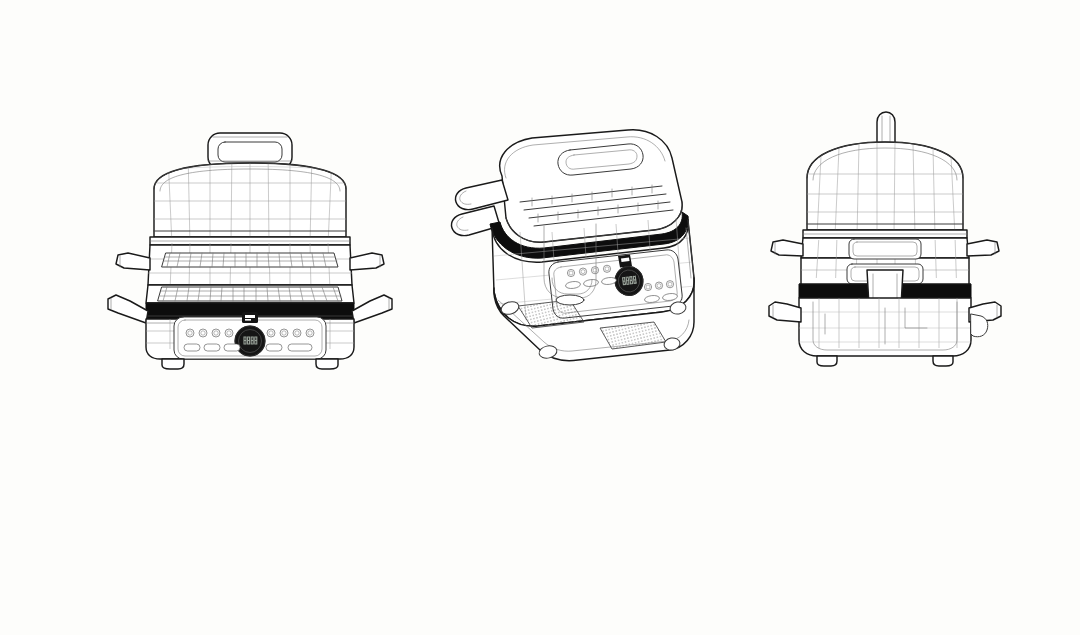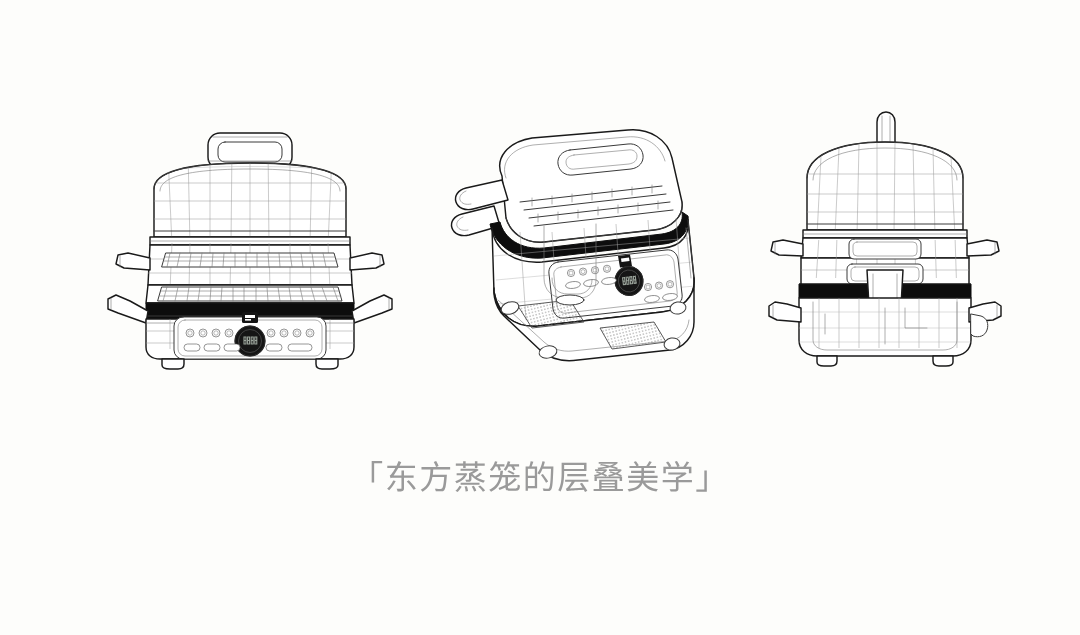--- a/index.html
+++ b/index.html
@@ -432,16 +432,15 @@
     </g>
 
     <g>
       <path d="M52 248 L52 254 C52 257,55 258,59 258 L66 258 C70 258,72 256,72 253 L72 248 Z" class="ol-f"></path>
       <path d="M168 248 L168 253 C168 256,170 258,174 258 L181 258 C185 258,188 257,188 254 L188 248 Z" class="ol-f"></path>
     </g>
   </svg>
   </div>
 
   <div class="caption">
-    <span class="line line1">「东方蒸笼的层叠美学」</span>
   </div>
 
 </div>
 
 </body></html>

